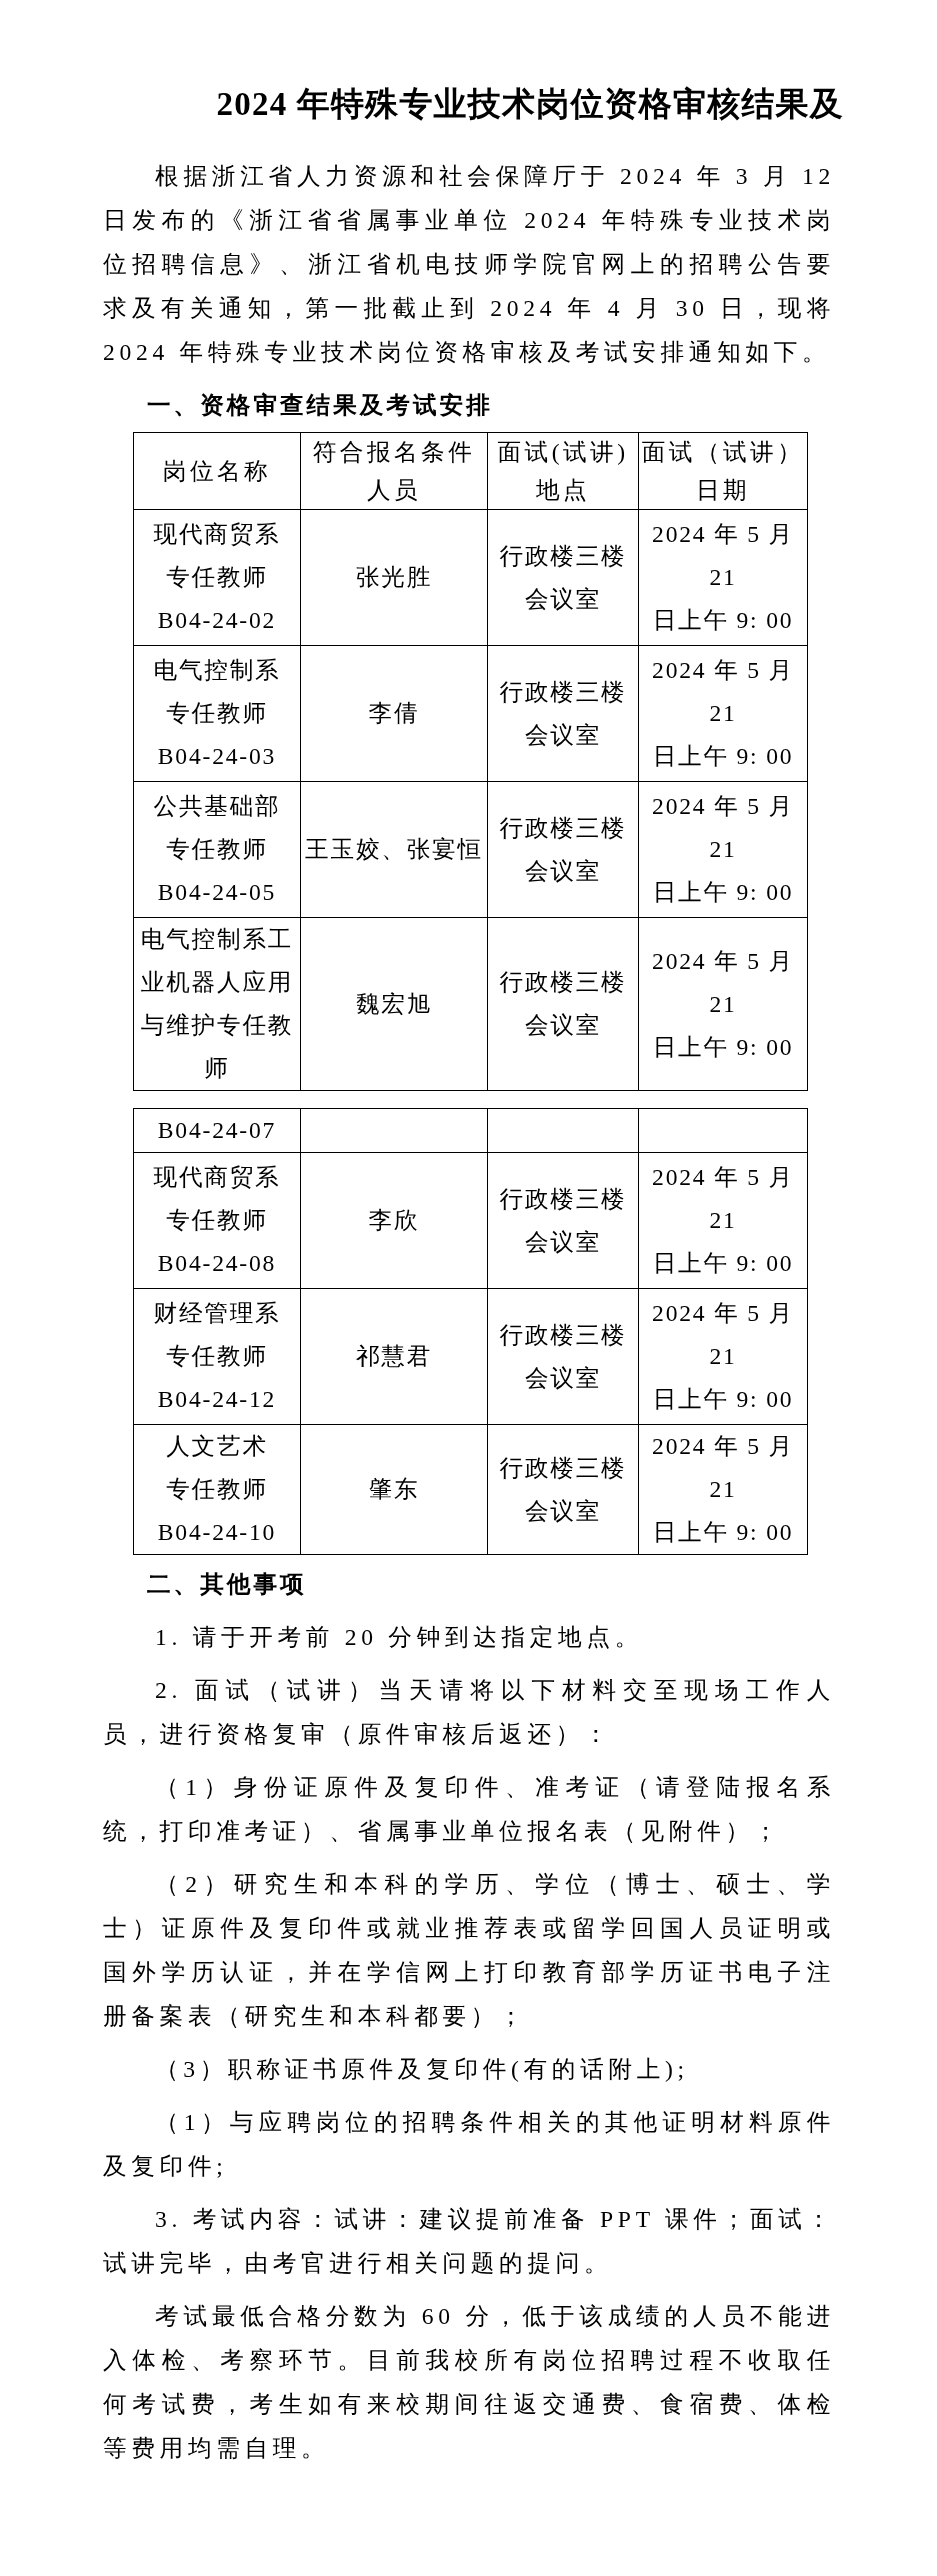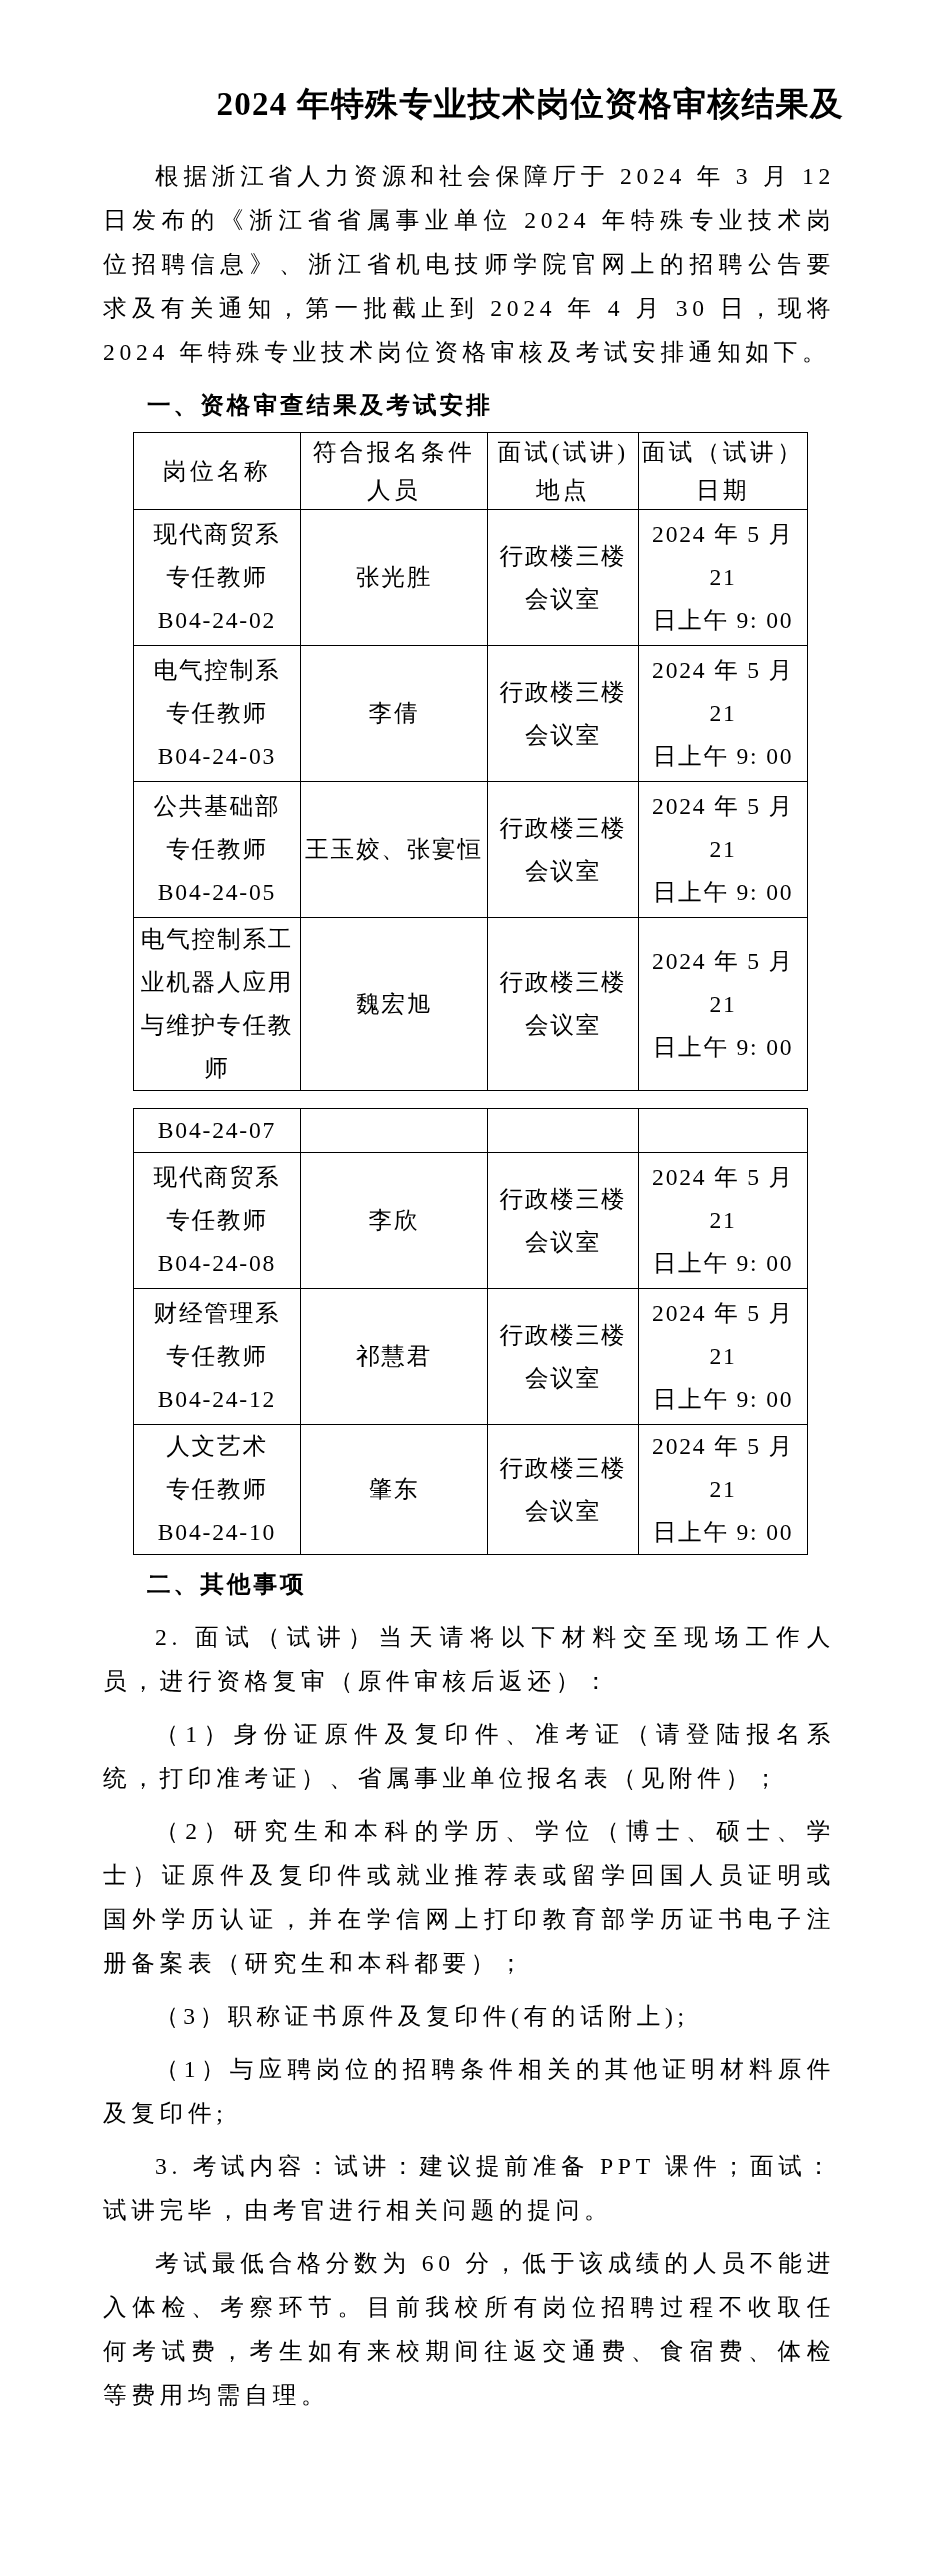--- a/index.html
+++ b/index.html
@@ -192,20 +192,21 @@
 会议室</td>
         <td>2024 年 5 月 21
 日上午 9: 00</td>
       </tr>
     </tbody>
   </table>
 
   <h2 class="sec-heading sec2-heading">二、其他事项</h2>
 
   <div class="items">
+    <p class="body-par">1. 请于开考前 20 分钟到达指定地点。</p>
     <p class="body-par">2. 面试（试讲）当天请将以下材料交至现场工作人员，进行资格复审（原件审核后返还）：</p>
     <p class="body-par">（1）身份证原件及复印件、准考证（请登陆报名系统，打印准考证）、省属事业单位报名表（见附件）；</p>
     <p class="body-par">（2）研究生和本科的学历、学位（博士、硕士、学士）证原件及复印件或就业推荐表或留学回国人员证明或国外学历认证，并在学信网上打印教育部学历证书电子注册备案表（研究生和本科都要）；</p>
     <p class="body-par">（3）职称证书原件及复印件(有的话附上);</p>
     <p class="body-par">（1）与应聘岗位的招聘条件相关的其他证明材料原件及复印件;</p>
     <p class="body-par">3. 考试内容：试讲：建议提前准备 PPT 课件；面试：试讲完毕，由考官进行相关问题的提问。</p>
     <p class="body-par">考试最低合格分数为 60 分，低于该成绩的人员不能进入体检、考察环节。目前我校所有岗位招聘过程不收取任何考试费，考生如有来校期间往返交通费、食宿费、体检等费用均需自理。</p>
   </div>
 
 </div>

